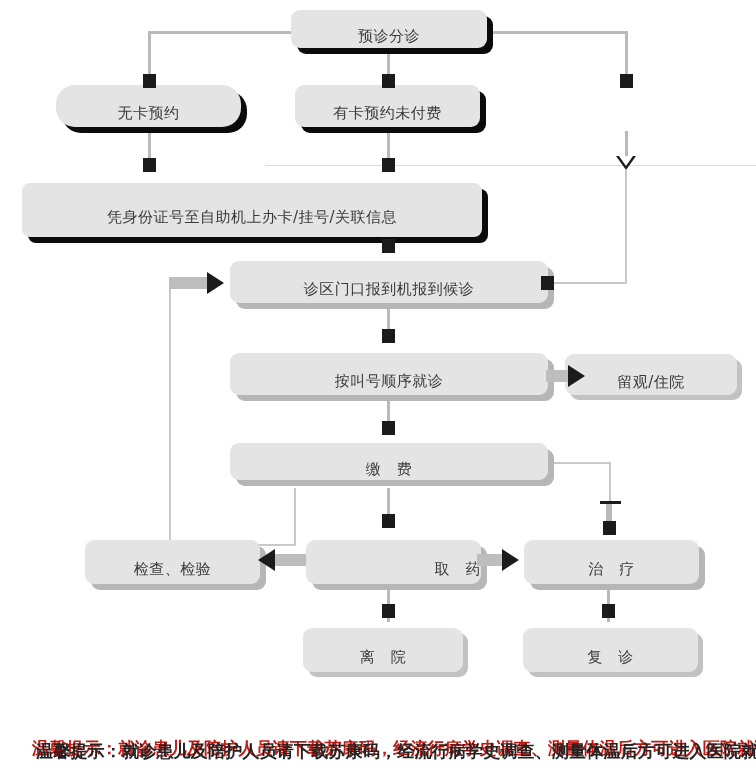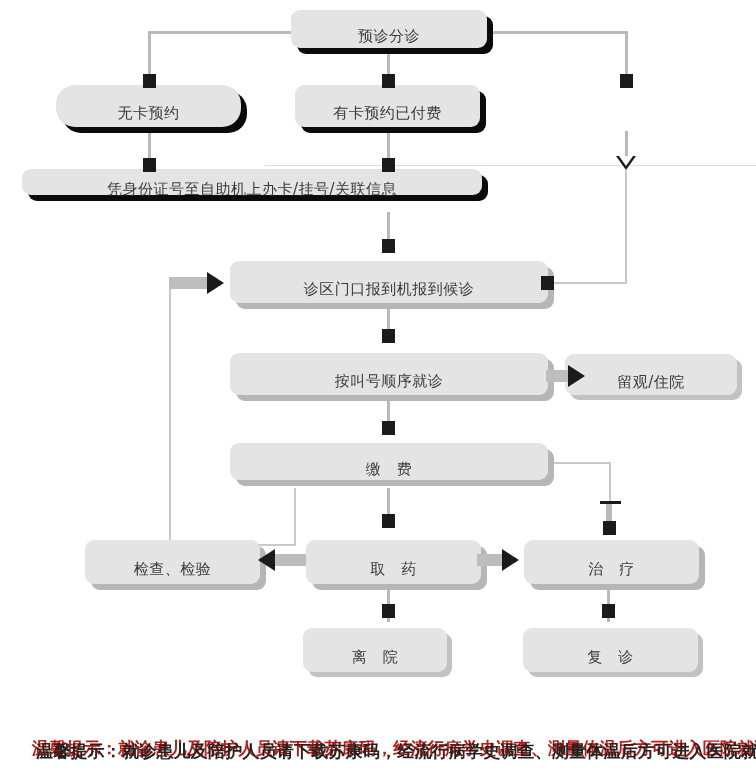--- a/index.html
+++ b/index.html
@@ -248,25 +248,25 @@
 
   <div class="node shadow-dark" style="left:291px; top:10px; width:196px; height:38px;">
     <span class="lbl">预诊分诊</span>
   </div>
 
   <div class="node shadow-dark" style="left:56px; top:85px; width:185px; height:42px;border-radius:19px;">
     <span class="lbl">无卡预约</span>
   </div>
 
   <div class="node shadow-dark" style="left:295px; top:85px; width:185px; height:42px;">
-    <span class="lbl">有卡预约已付费</span>
-  </div>
-
-
-  <div class="node shadow-dark" style="left:22px; top:169px; width:460px; height:26px;">
+    <span class="lbl">有卡预约未付费</span>
+  </div>
+
+
+  <div class="node shadow-dark" style="left:22px; top:183px; width:460px; height:54px;border-radius:8px;">
     <span class="lbl">凭身份证号至自助机上办卡/挂号/关联信息</span>
   </div>
 
   <div class="node shadow-gray" style="left:230px; top:353px; width:318px; height:42px;">
     <span class="lbl">按叫号顺序就诊</span>
   </div>
 
   <div class="node shadow-gray" style="left:230px; top:261px; width:318px; height:42px;">
     <span class="lbl">诊区门口报到机报到候诊</span>
   </div>
@@ -276,29 +276,29 @@
   </div>
 
   <div class="node shadow-gray" style="left:230px; top:443px; width:318px; height:37px;">
     <span class="lbl">缴　费</span>
   </div>
 
   <div class="node shadow-gray" style="left:85px; top:540px; width:175px; height:44px;">
     <span class="lbl">检查、检验</span>
   </div>
 
-  <div class="node shadow-gray" style="left:306px; top:540px; width:175px; height:44px;">
+  <div class="node shadow-gray" style="left:306px; top:540px; width:175px; height:44px;justify-content:flex-end;">
     <span class="lbl">取　药</span>
   </div>
 
   <div class="node shadow-gray" style="left:524px; top:540px; width:175px; height:44px;">
     <span class="lbl">治　疗</span>
   </div>
 
-  <div class="node shadow-gray-sm" style="left:303px; top:628px; width:144px; height:44px;">
+  <div class="node shadow-gray-sm" style="left:303px; top:628px; width:160px; height:44px;">
     <span class="lbl">离　院</span>
   </div>
 
   <div class="node shadow-gray-sm" style="left:523px; top:628px; width:175px; height:44px;">
     <span class="lbl">复　诊</span>
   </div>
 
   <div id="footer-note">
     <div class="layer under">温馨提示：就诊患儿及陪护人员请下载苏康码，经流行病学史调查、测量体温后方可进入医院就诊。</div>
     <div class="layer over">温馨提示：就诊患儿及陪护人员请下载苏康码，经流行病学史调查、测量体温后方可进入医院就诊。</div>

